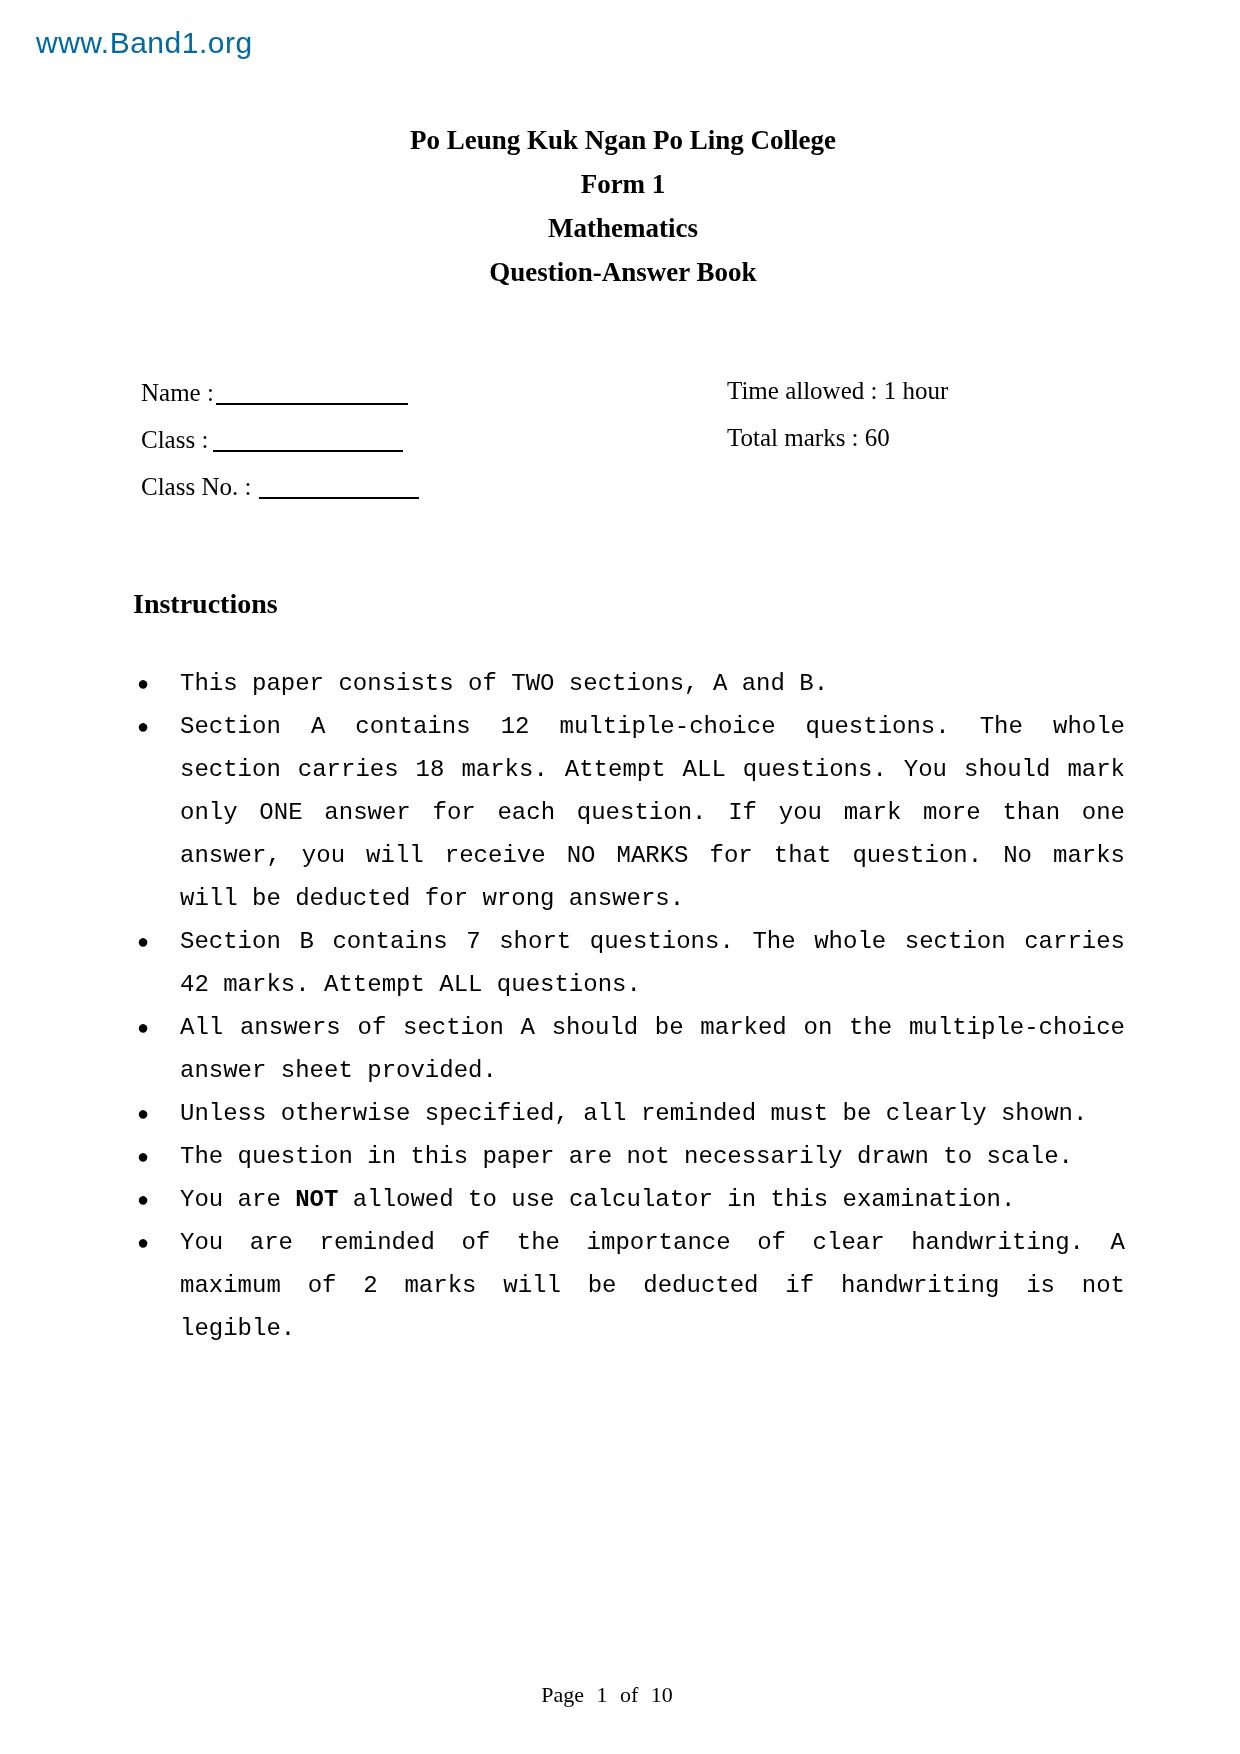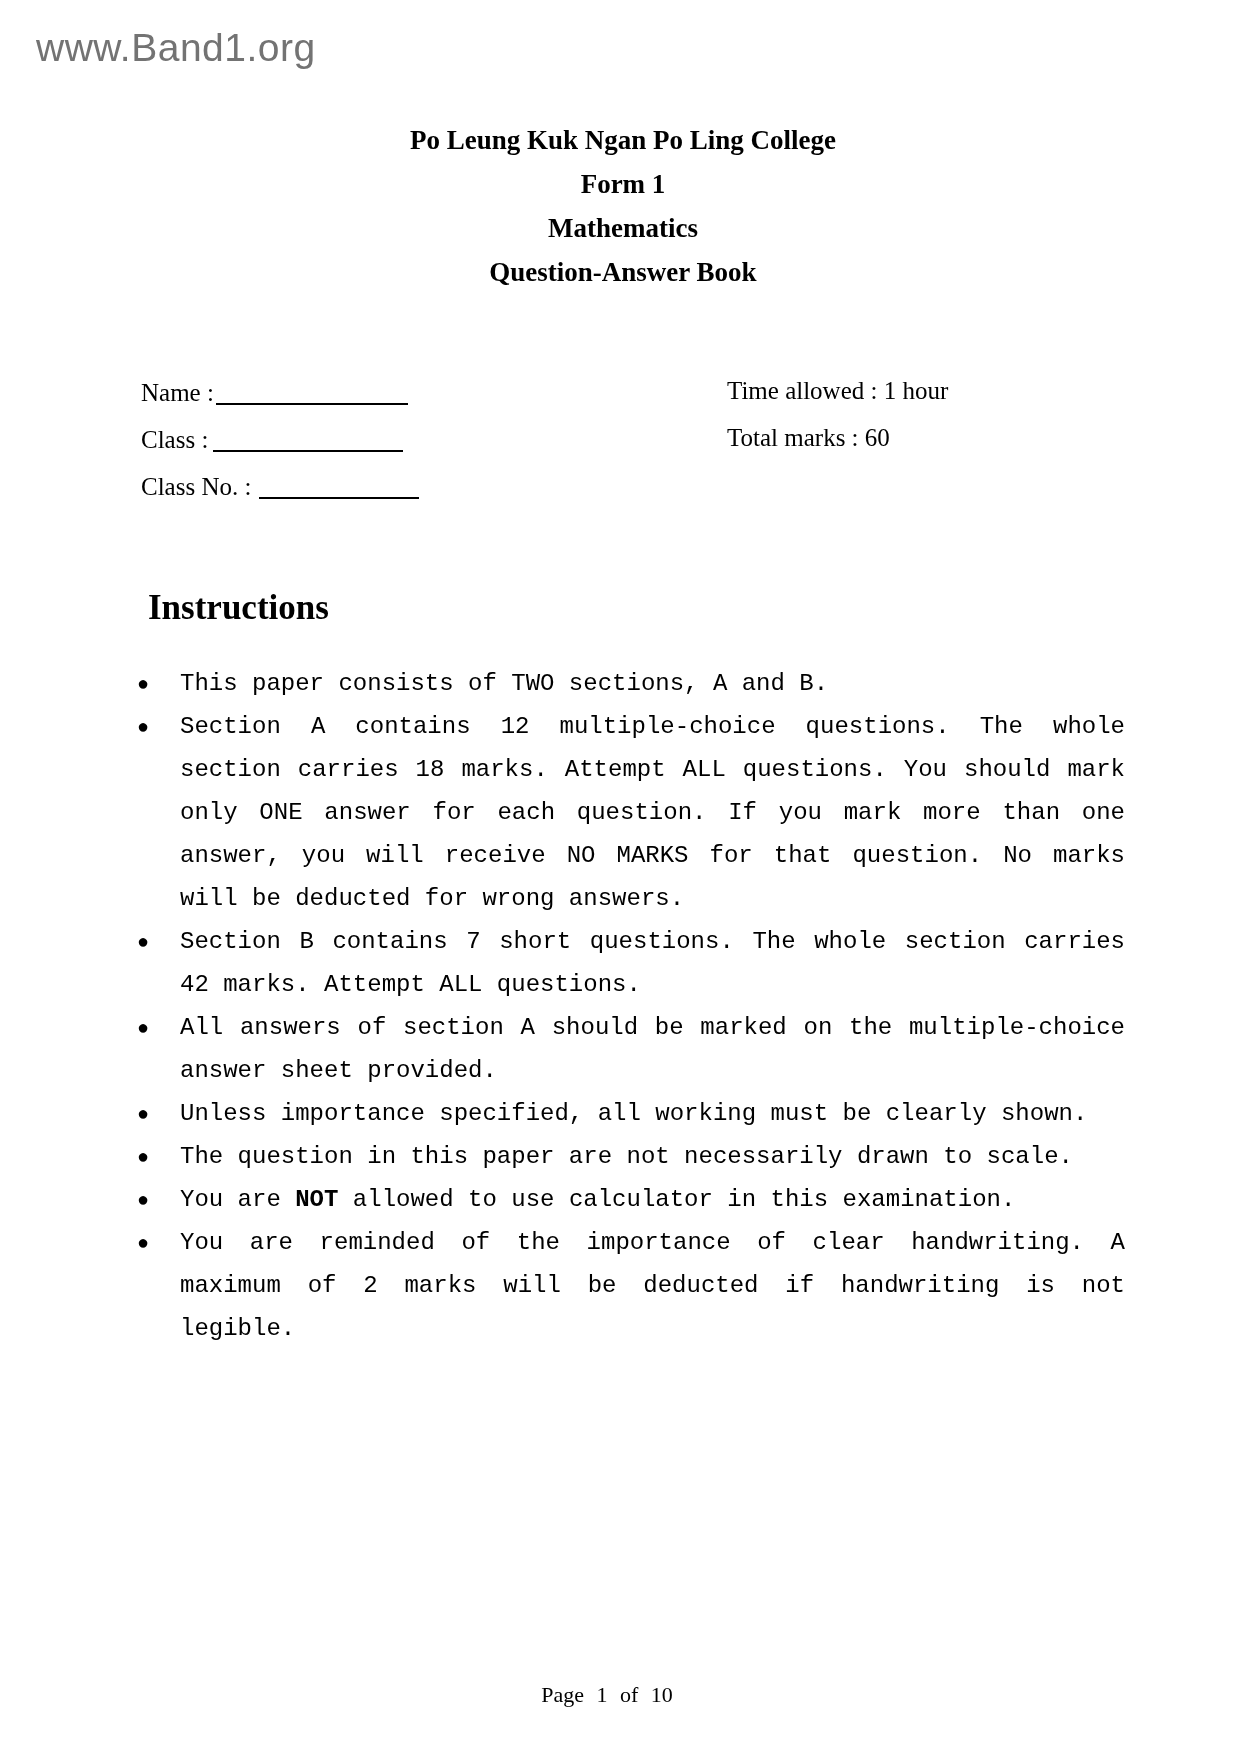--- a/index.html
+++ b/index.html
@@ -7,21 +7,21 @@
     position:relative;
     width:1240px;height:1754px;
     background:#ffffff;
     font-family:"Liberation Serif", serif;
     color:#000;
     overflow:hidden;
   }
   .watermark{
     position:absolute;left:36px;top:26px;
     font-family:"Liberation Sans", sans-serif;
-    font-size:39px;color:#737373;letter-spacing:0.5px;
+    font-size:30px;color:#0369a1;letter-spacing:0.5px;
   }
   .title-block{
     position:absolute;left:115px;top:118px;width:1016px;
     text-align:center;font-weight:bold;font-size:27px;line-height:44px;
   }
   .info-row{position:absolute;left:141px;font-size:25px;}
   .row-name{top:377px;}
   .row-class{top:424px;}
   .row-classno{top:471px;}
   .info-right{position:absolute;left:727px;font-size:25px;}
@@ -29,21 +29,21 @@
   .right-marks{top:424px;}
   .blank{
     display:inline-block;border-bottom:2px solid #000;
     height:26px;vertical-align:-4px;
   }
   .blank-name{width:192px;margin-left:2px;}
   .blank-class{width:190px;margin-left:5px;}
   .blank-classno{width:160px;margin-left:8px;}
   .instructions-title{
     position:absolute;left:133px;top:588px;
-    font-size:35px;font-weight:bold;margin-left:15px;
+    font-size:28px;font-weight:bold;
   }
   ul.instructions{
     position:absolute;left:137px;top:662px;width:988px;
     margin:0;padding:0;list-style:none;
     font-size:24px;line-height:43px;font-family:Liberation Mono, monospace;
   }
   ul.instructions li{
     position:relative;padding-left:43px;text-align:justify;
   }
   ul.instructions li::before{
@@ -85,21 +85,21 @@
   <div class="info-right right-time">Time allowed : 1 hour</div>
   <div class="info-right right-marks">Total marks : 60</div>
 
   <div class="instructions-title">Instructions</div>
 
   <ul class="instructions">
       <li><span>This paper consists of TWO sections, A and B.</span></li>
       <li><span>Section A contains 12 multiple-choice questions. The whole section carries 18 marks. Attempt ALL questions. You should mark only ONE answer for each question. If you mark more than one answer, you will receive NO MARKS for that question. No marks will be deducted for wrong answers.</span></li>
       <li><span>Section B contains 7 short questions. The whole section carries 42 marks. Attempt ALL questions.</span></li>
       <li><span>All answers of section A should be marked on the multiple-choice answer sheet provided.</span></li>
-      <li><span>Unless importance specified, all working must be clearly shown.</span></li>
+      <li><span>Unless otherwise specified, all reminded must be clearly shown.</span></li>
       <li><span>The question in this paper are not necessarily drawn to scale.</span></li>
       <li><span>You are </span><span class="b">NOT</span><span> allowed to use calculator in this examination.</span></li>
       <li><span>You are reminded of the importance of clear handwriting. A maximum of 2 marks will be deducted if handwriting is not legible.</span></li>
     </ul>
 
   <div class="footer">Page 1 of 10</div>
 
 </div>
 
 </body></html>

